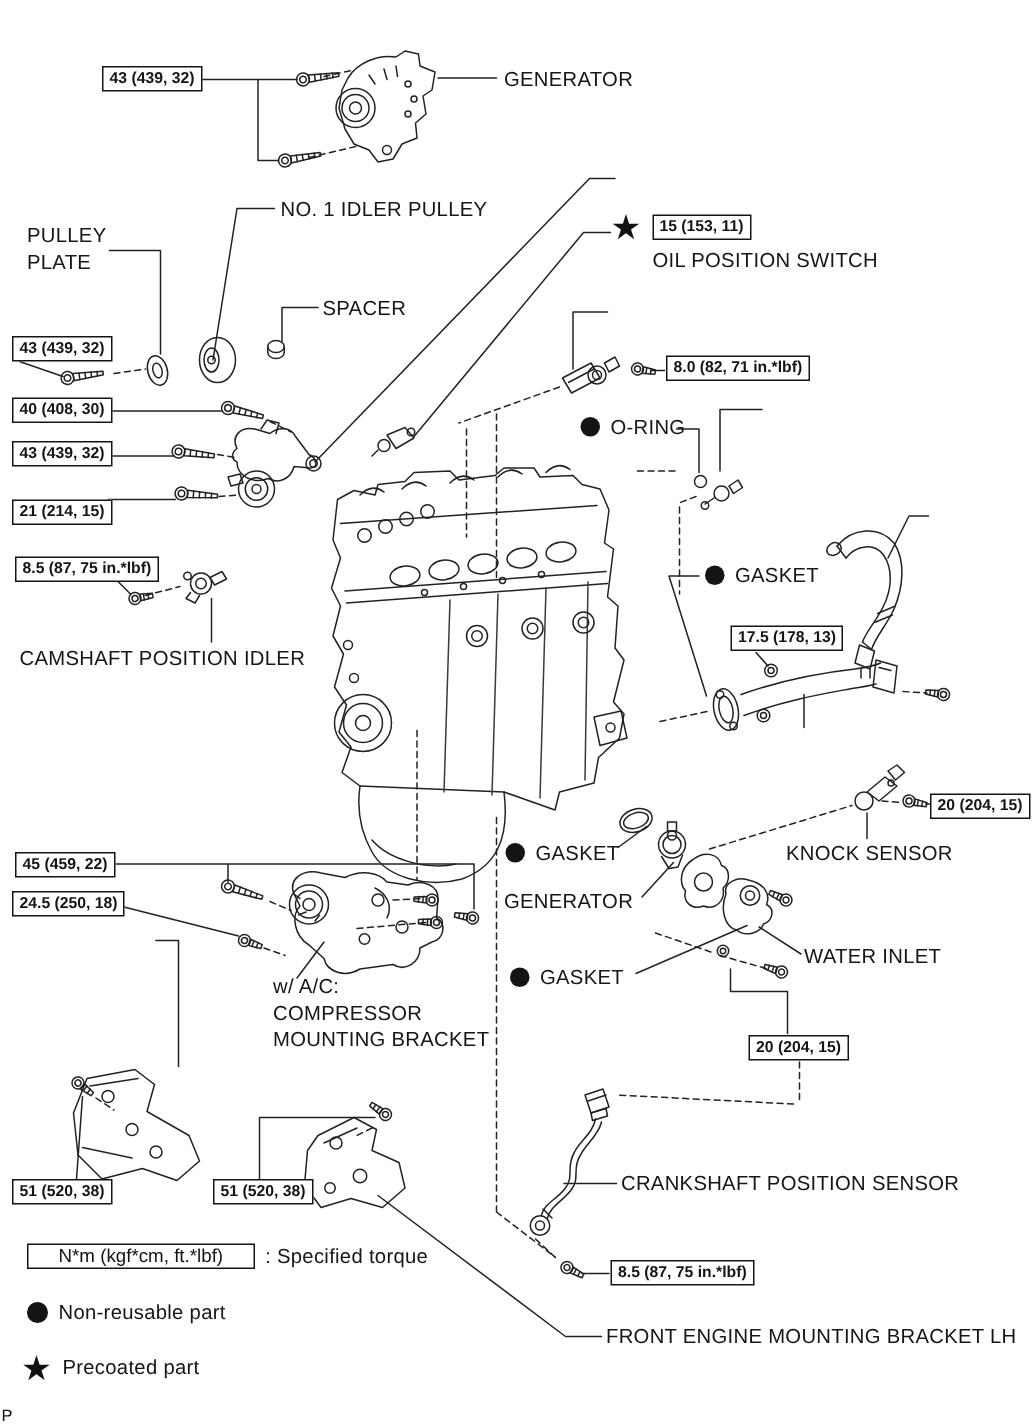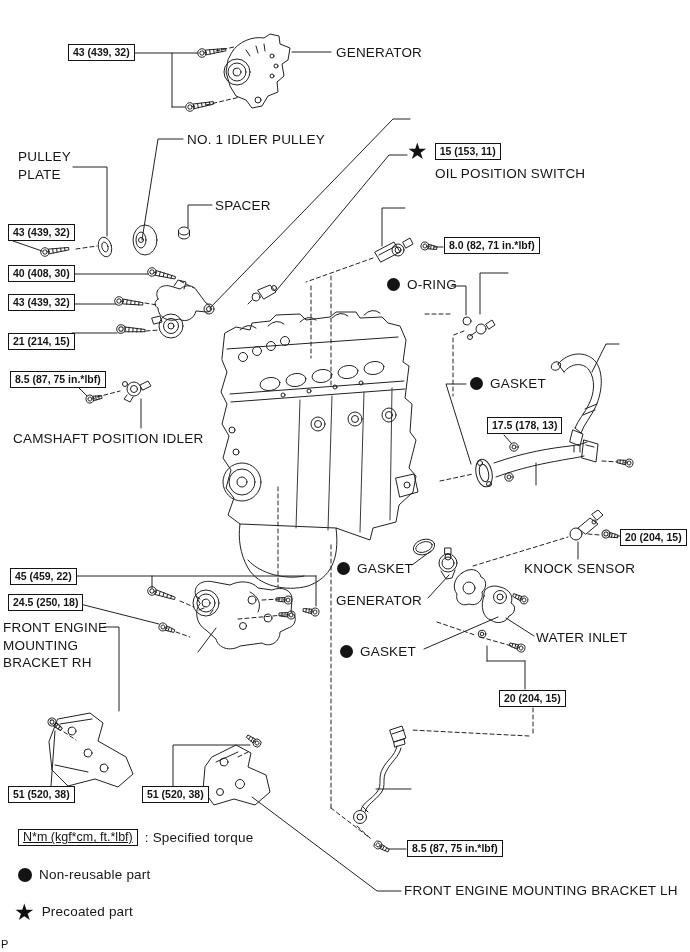--- a/index.html
+++ b/index.html
@@ -7,21 +7,21 @@
           font-family:"Liberation Sans",sans-serif;color:#111;}
   svg.art{position:absolute;left:0;top:0;}
   svg.art *{vector-effect:non-scaling-stroke;}
   .label{position:absolute;font-size:13.5px;line-height:17.5px;letter-spacing:.2px;
          white-space:pre-line;color:#161616;}
   .row{position:absolute;display:flex;align-items:center;gap:7px;}
   .dot{width:13px;height:13px;border-radius:50%;background:#141414;flex:0 0 auto;}
   .tbox{border:1.6px solid #141414;background:#fff;font-weight:bold;font-size:10.5px;
         line-height:13px;padding:1px 4px;white-space:nowrap;color:#141414;}
   .tbox.abs{position:absolute;}
-  .legend-box{font-weight:normal;font-size:12.5px;line-height:15px;padding:0 4px;text-decoration:underline;}
+  .legend-box{font-weight:normal;font-size:12.5px;line-height:15px;padding:0 20px;}
   .star{font-size:23px;line-height:20px;color:#111;}
   .pmark{position:absolute;font-size:11px;color:#111;}
 </style>
 </head>
 <body>
 
 <div class="canvas">
 
 <svg class="art" width="690" height="952" viewBox="0 0 690 952" fill="none" stroke="#222" stroke-width="1" stroke-linecap="round" stroke-linejoin="round">
 
@@ -326,23 +326,24 @@
 <div class="label" style="left:336px;top:44px">GENERATOR</div>
 <div class="label" style="left:187px;top:131px">NO. 1 IDLER PULLEY</div>
 <div class="label" style="left:18px;top:148px">PULLEY
 PLATE</div>
 <div class="label" style="left:435px;top:165px">OIL POSITION SWITCH</div>
 <div class="label" style="left:215px;top:197px">SPACER</div>
 <div class="label" style="left:13px;top:430px">CAMSHAFT POSITION IDLER</div>
 <div class="label" style="left:524px;top:560px">KNOCK SENSOR</div>
 <div class="label" style="left:336px;top:592px">GENERATOR</div>
 <div class="label" style="left:536px;top:629px">WATER INLET</div>
-<div class="label" style="left:3px;top:619px">FRONT ENGINE
-MOUNTING
-BRACKET RH</div>
+<div class="label" style="left:182px;top:649px">w/ A/C:
+COMPRESSOR
+MOUNTING BRACKET</div>
+<div class="label" style="left:414px;top:780px">CRANKSHAFT POSITION SENSOR</div>
 <div class="label" style="left:404px;top:882px">FRONT ENGINE MOUNTING BRACKET LH</div>
 
 <div class="row" style="left:387px;top:276px">
   <span class="dot"></span>
   <span class="label" style="position:static">O-RING</span>
 </div>
 <div class="row" style="left:470px;top:375px">
   <span class="dot"></span>
   <span class="label" style="position:static">GASKET</span>
 </div>

